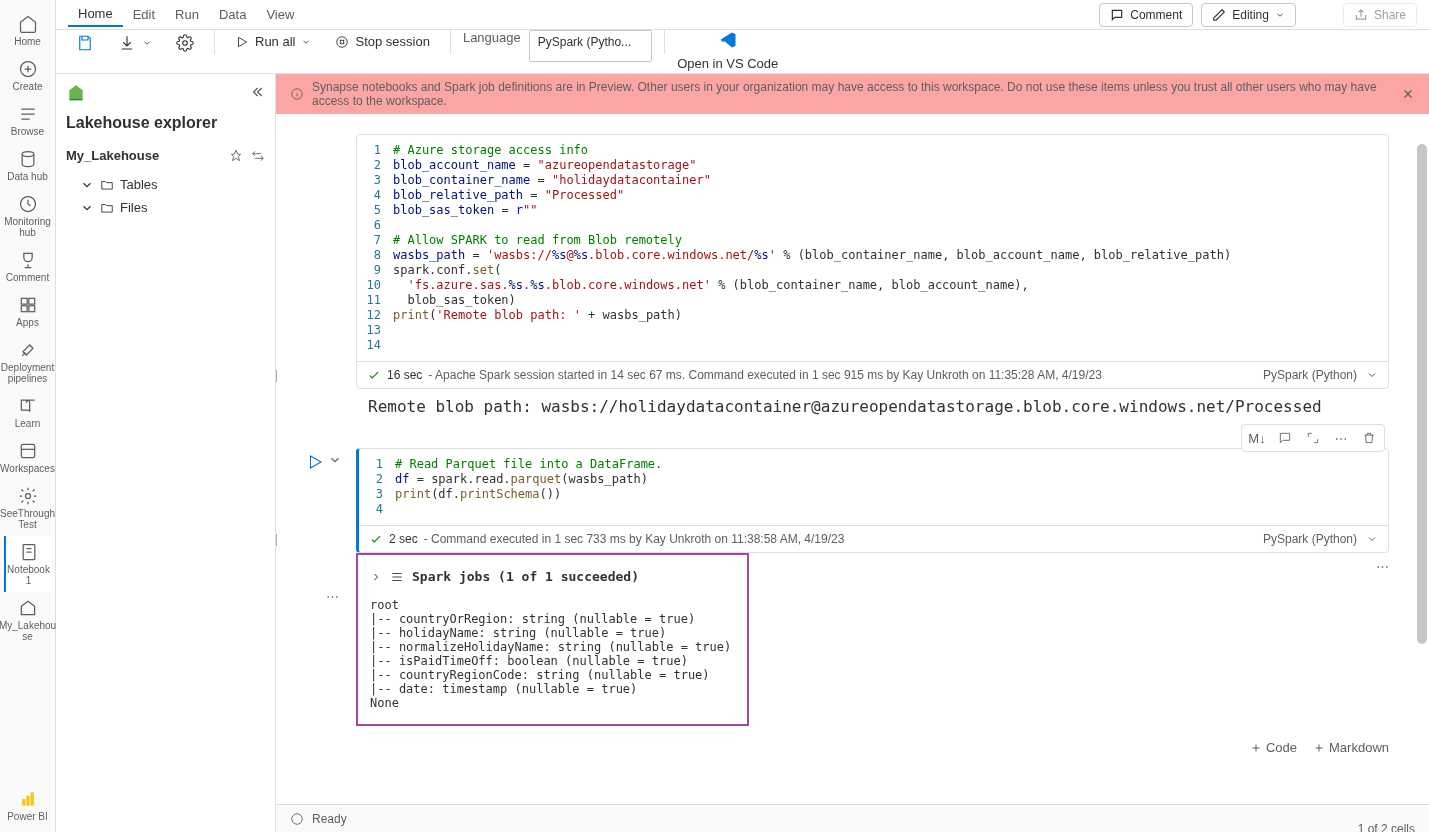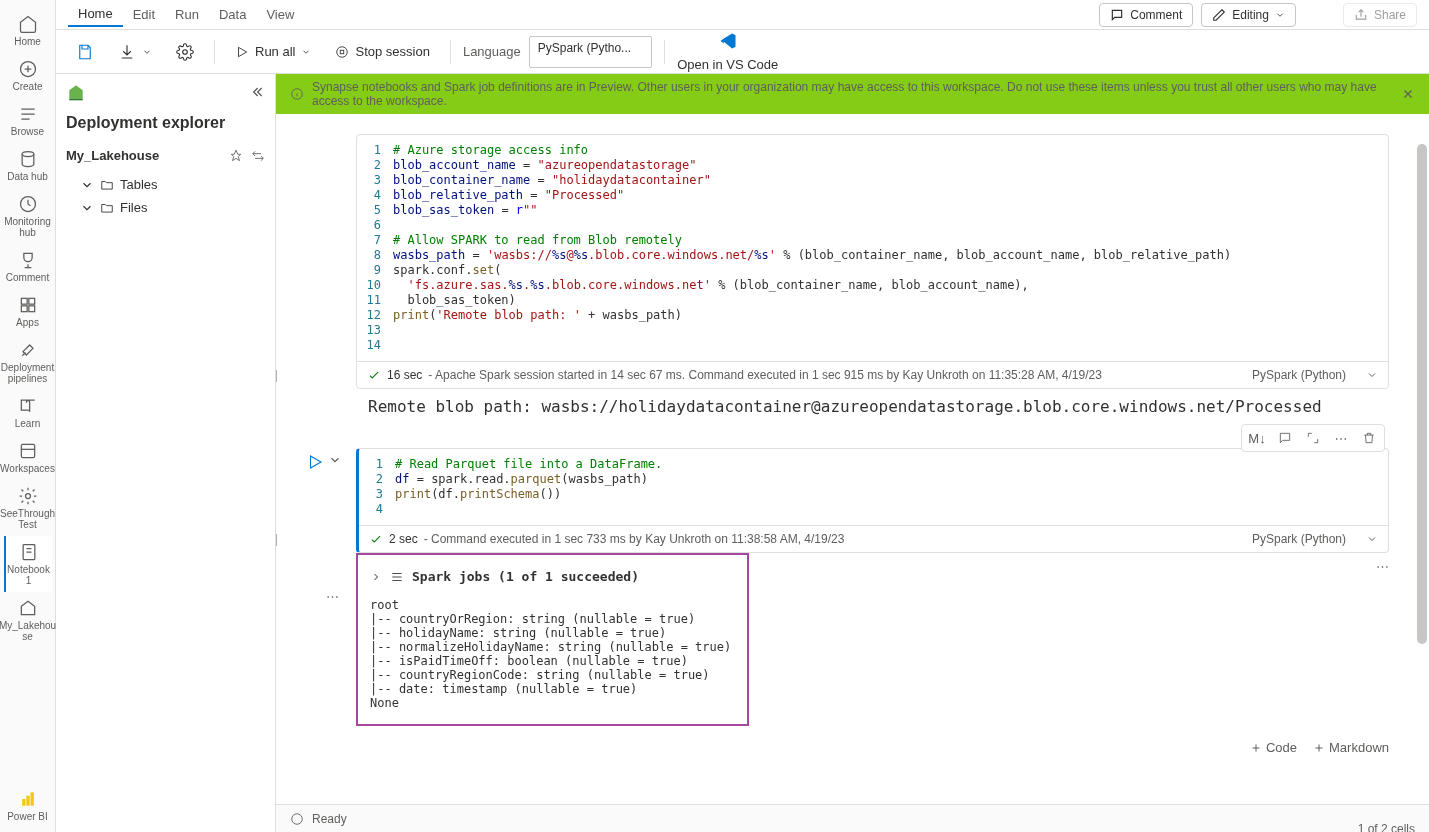--- a/index.html
+++ b/index.html
@@ -20,21 +20,21 @@
     
     
     .top-menu { height: 30px; display: flex; align-items: center; padding: 0 12px; border-bottom: 1px solid #e1dfdd; }
     .menu-tab { padding: 4px 10px; cursor: pointer; color: #605e5c; }
     .menu-tab.active { color: #323130; border-bottom: 2px solid #0078d4; }
     .top-right { margin-left: auto; display: flex; gap: 8px; align-items: flex-start; }
     .top-btn { display: flex; align-items: center; gap: 6px; padding: 4px 10px; border: 1px solid #c8c6c4; border-radius: 4px; background: #fff; cursor: pointer; font-size: 12px; }
     .top-btn.disabled { color: #a19f9d; border-color: #edebe9; margin-left: 39px; }
     
     
-    .toolbar { height: 44px; display: flex; align-items: center; padding: 0 12px; border-bottom: 1px solid #e1dfdd; gap: 8px; }
+    .toolbar { height: 44px; display: flex; align-items: flex-start; padding: 0 12px; border-bottom: 1px solid #e1dfdd; gap: 8px; }
     .tb-btn { display: flex; align-items: center; gap: 6px; padding: 4px 8px; cursor: pointer; border-radius: 4px; }
     .tb-sep { width: 1px; height: 24px; background: #e1dfdd; margin: 0 4px; }
     .tb-select { border: 1px solid #c8c6c4; border-radius: 2px; padding: 4px 20px 12px 8px; font-size: 12px; min-width: 90px; cursor: pointer; }
     .vscode { display: flex; align-items: center; gap: 6px; color: #323130; cursor: pointer; flex-direction: column; }
     
     
     .body-split { flex: 1; display: flex; overflow: hidden; }
     
     
     .explorer { width: 220px; border-right: 1px solid #e1dfdd; display: flex; flex-direction: column; }
@@ -42,21 +42,21 @@
     .lh-icon { width: 20px; height: 20px; }
     .collapse-icon { cursor: pointer; color: #605e5c; }
     .explorer-title { padding: 4px 10px 10px 10px; font-size: 16px; font-weight: 600; }
     .lakehouse-name { display: flex; align-items: center; justify-content: space-between; padding: 6px 10px; cursor: pointer; }
     .tree { padding: 4px 10px; }
     .tree-item { display: flex; align-items: center; gap: 6px; padding: 4px 0 4px 14px; cursor: pointer; color: #323130; font-size: 13px; }
     .tree-item svg { width: 14px; height: 14px; }
     
     
     .notebook-wrap { flex: 1; display: flex; flex-direction: column; overflow: hidden; }
-    .banner { display: flex; align-items: center; padding: 6px 14px; background: #84cc16; color: #605e5c; font-size: 12px; gap: 8px; }
+    .banner { display: flex; align-items: center; padding: 6px 14px; background: #fca5a5; color: #605e5c; font-size: 12px; gap: 8px; }
     .banner .close { margin-left: auto; cursor: pointer; }
     .notebook { flex: 1; overflow-y: auto; padding: 20px 40px 20px 20px; position: relative; }
     
     
     .cell { margin-bottom: 8px; position: relative; }
     .cell-content { margin-left: 60px; border: 1px solid #e1dfdd; border-radius: 4px; background: #fff; }
     .cell.selected .cell-content { border-left: 3px solid #0078d4; }
     
     .code-editor { display: flex; font-family: 'Consolas', monospace; font-size: 12px; padding: 8px 0; }
     .line-nums { width: 36px; text-align: right; color: #237893; padding-right: 12px; user-select: none; }
@@ -67,21 +67,21 @@
     
     .s-comment { color: #008000; }
     .s-var { color: #001080; }
     .s-str { color: #a31515; }
     .s-fn { color: #795e26; }
     .s-raw { color: #0000ff; }
     
     .cell-status { display: flex; align-items: center; gap: 6px; padding: 6px 10px; border-top: 1px solid #e1dfdd; font-size: 12px; color: #605e5c; }
     .exec-label { position: absolute; left: 26px; color: #605e5c; font-size: 12px; }
     .check { color: #107c10; }
-    .status-right { margin-left: auto; display: flex; align-items: center; gap: 20px; }
+    .status-right { margin-left: auto; display: flex; align-items: center; gap: 9px; }
     
     .cell-output { margin-left: 60px; padding: 8px 12px; font-family: 'Consolas', monospace; font-size: 16px; color: #323130; }
     
     .cell-toolbar { position: absolute; right: 4px; top: -24px; display: flex; gap: 2px; background: #fff; border: 1px solid #e1dfdd; border-radius: 4px; padding: 2px; }
     .cell-toolbar .tbi { width: 26px; height: 22px; display: flex; align-items: center; justify-content: center; cursor: pointer; color: #605e5c; }
     
     .run-chevron { position: absolute; left: 10px; top: 5px; display: flex; gap: 4px; }
     .run-chevron svg { cursor: pointer; }
     
     .spark-jobs { margin-left: 60px; padding: 6px 12px; display: flex; align-items: center; gap: 8px; color: #323130; font-size: 13px; }
@@ -293,21 +293,21 @@
       <div class="explorer">
         <div class="explorer-head">
           <svg class="lh-icon" viewBox="0 0 24 24">
               <path fill="#68b34b" d="M4 10l8-6 8 6v10H4z"></path>
               <path fill="#2e7d32" d="M4 20h16v2H4z"></path>
             </svg>
           <svg class="collapse-icon" width="16" height="16" viewBox="0 0 24 24" fill="none" stroke="currentColor" stroke-width="2">
               <path d="M13 6l-6 6 6 6M19 6l-6 6 6 6"></path>
             </svg>
         </div>
-        <div class="explorer-title">Deployment explorer</div>
+        <div class="explorer-title">Lakehouse explorer</div>
         <div class="lakehouse-name">
           <span style="font-weight:600">My_Lakehouse</span>
           <span style="display:flex;gap:8px;color:#605e5c">
             <svg width="14" height="14" viewBox="0 0 24 24" fill="none" stroke="currentColor" stroke-width="1.5">
                 <path d="M12 2l3 7h5l-4 4 2 7-6-4-6 4 2-7-4-4h5l3-7z"></path>
               </svg>
             <svg width="14" height="14" viewBox="0 0 24 24" fill="none" stroke="currentColor" stroke-width="1.5">
                 <path d="M7 4l-4 4 4 4M3 8h14M17 20l4-4-4-4M21 16H7"></path>
               </svg>
           </span>

